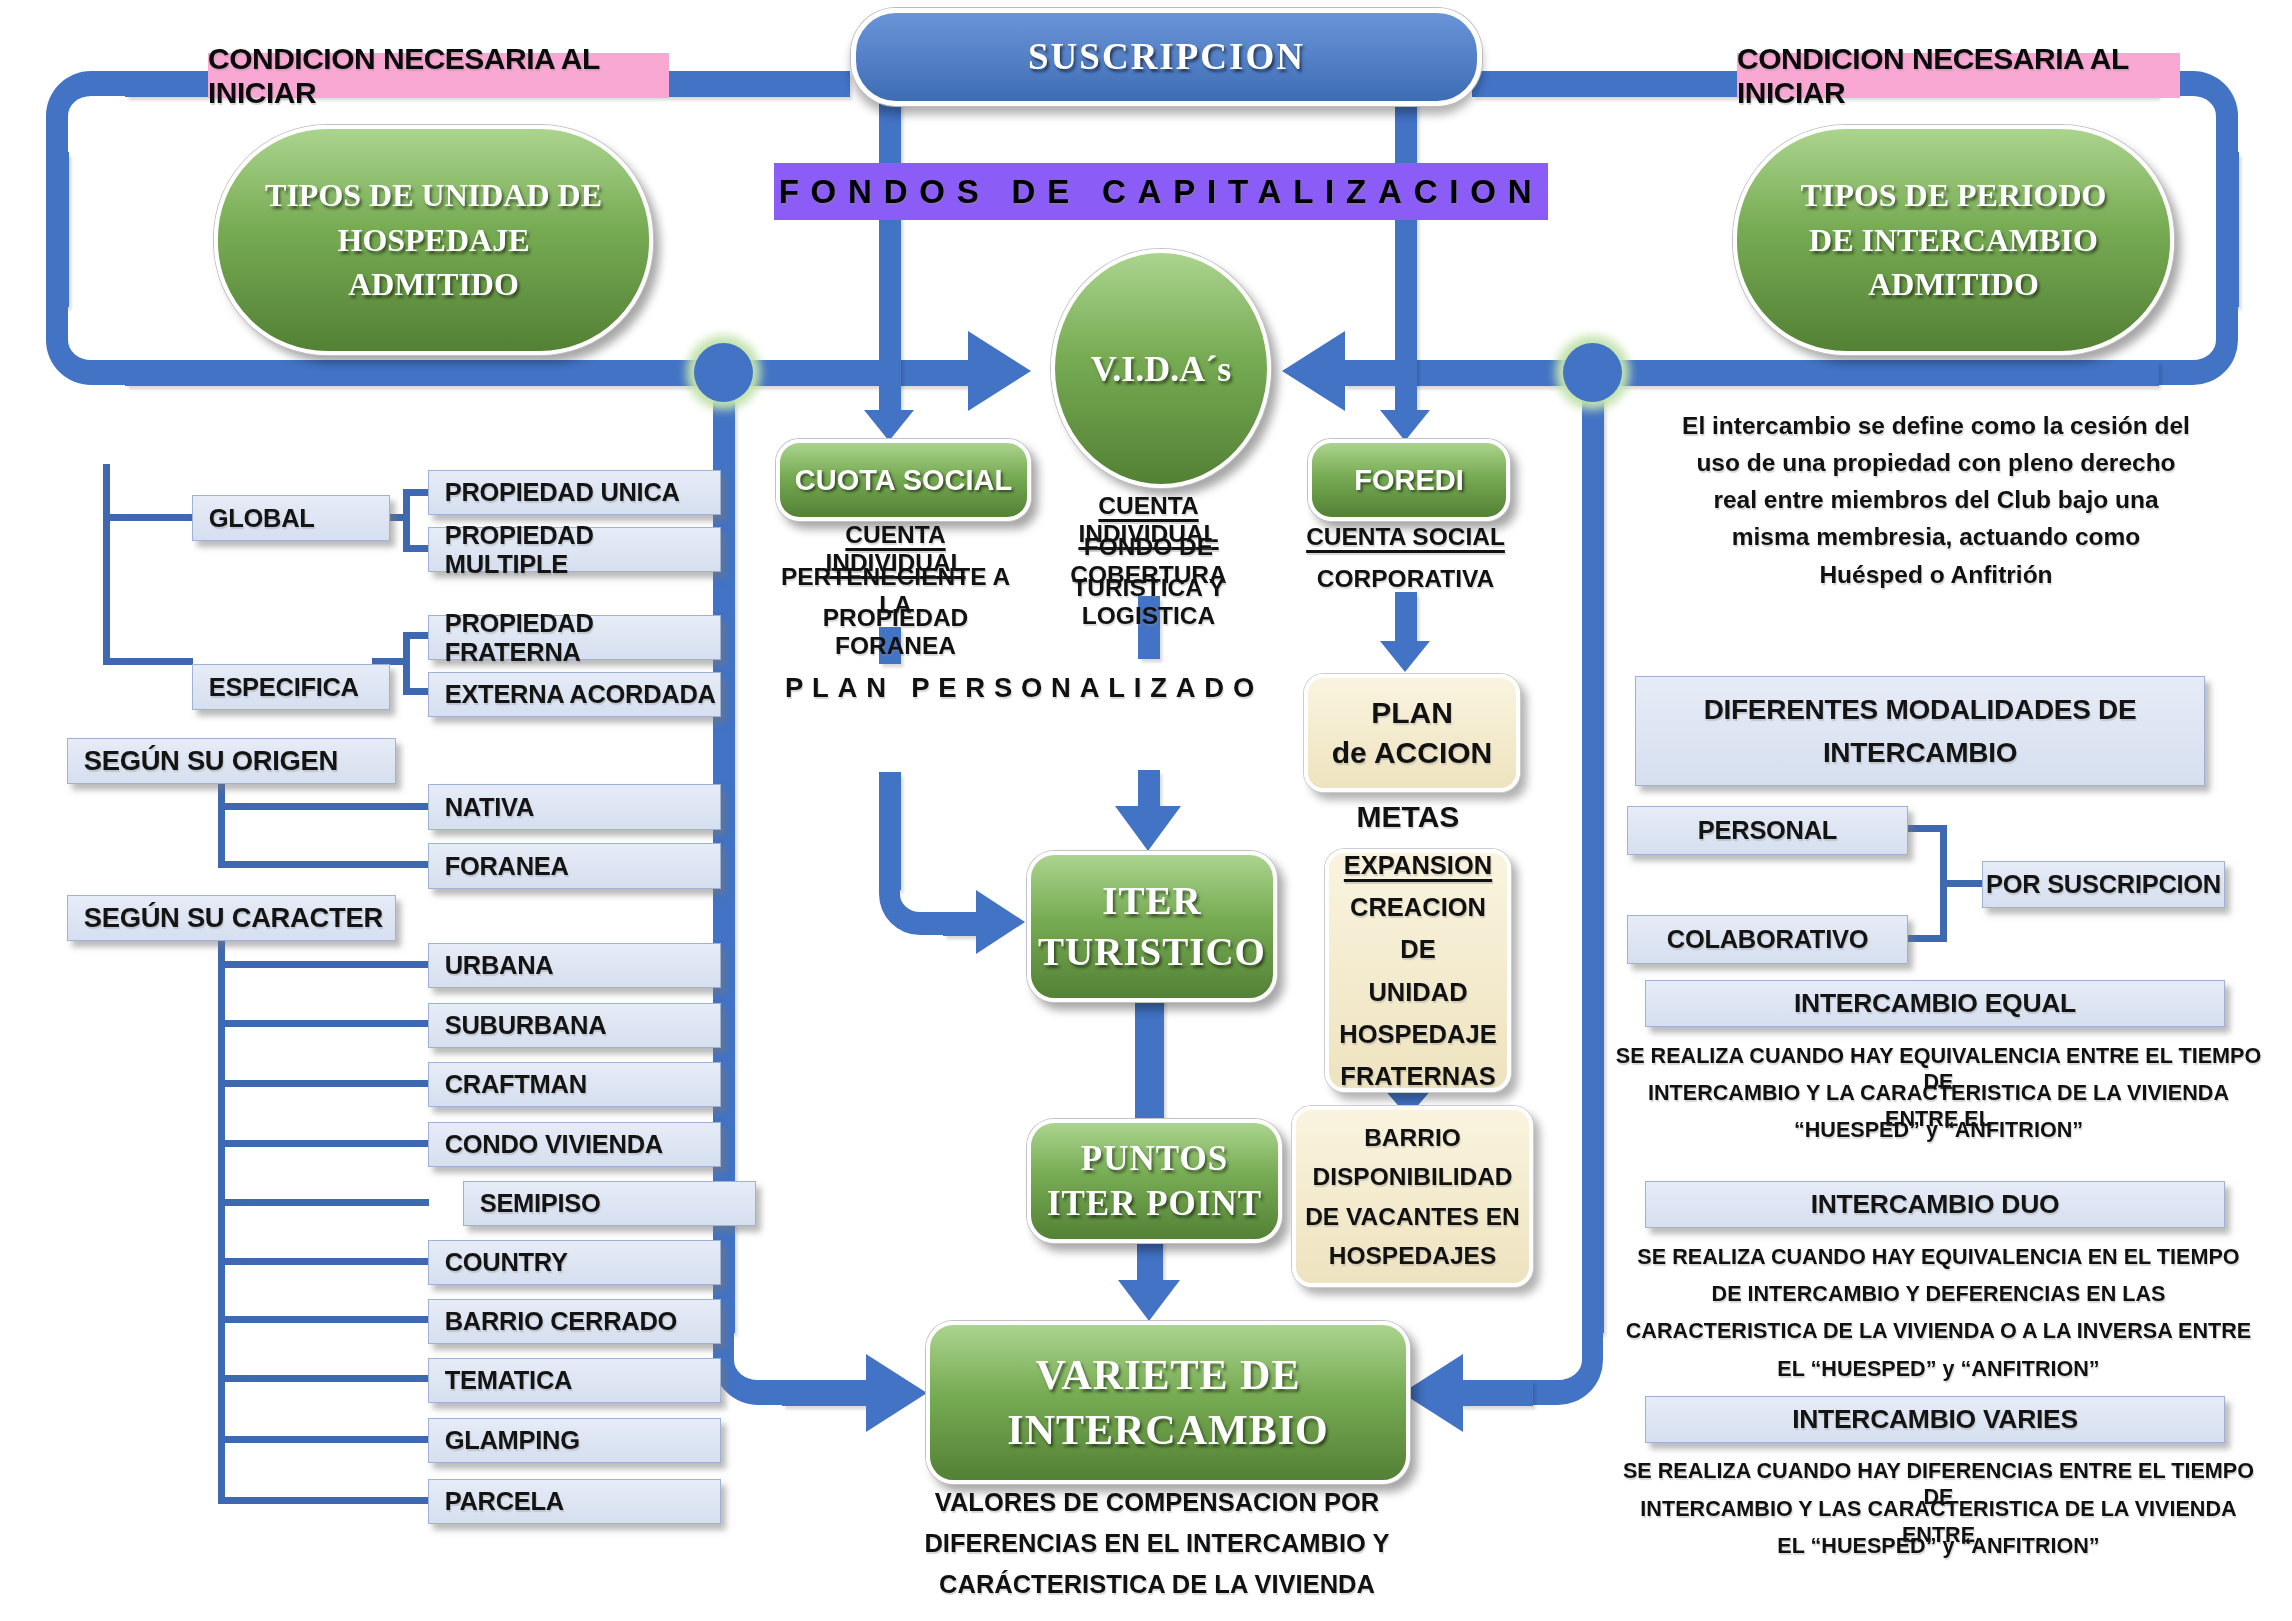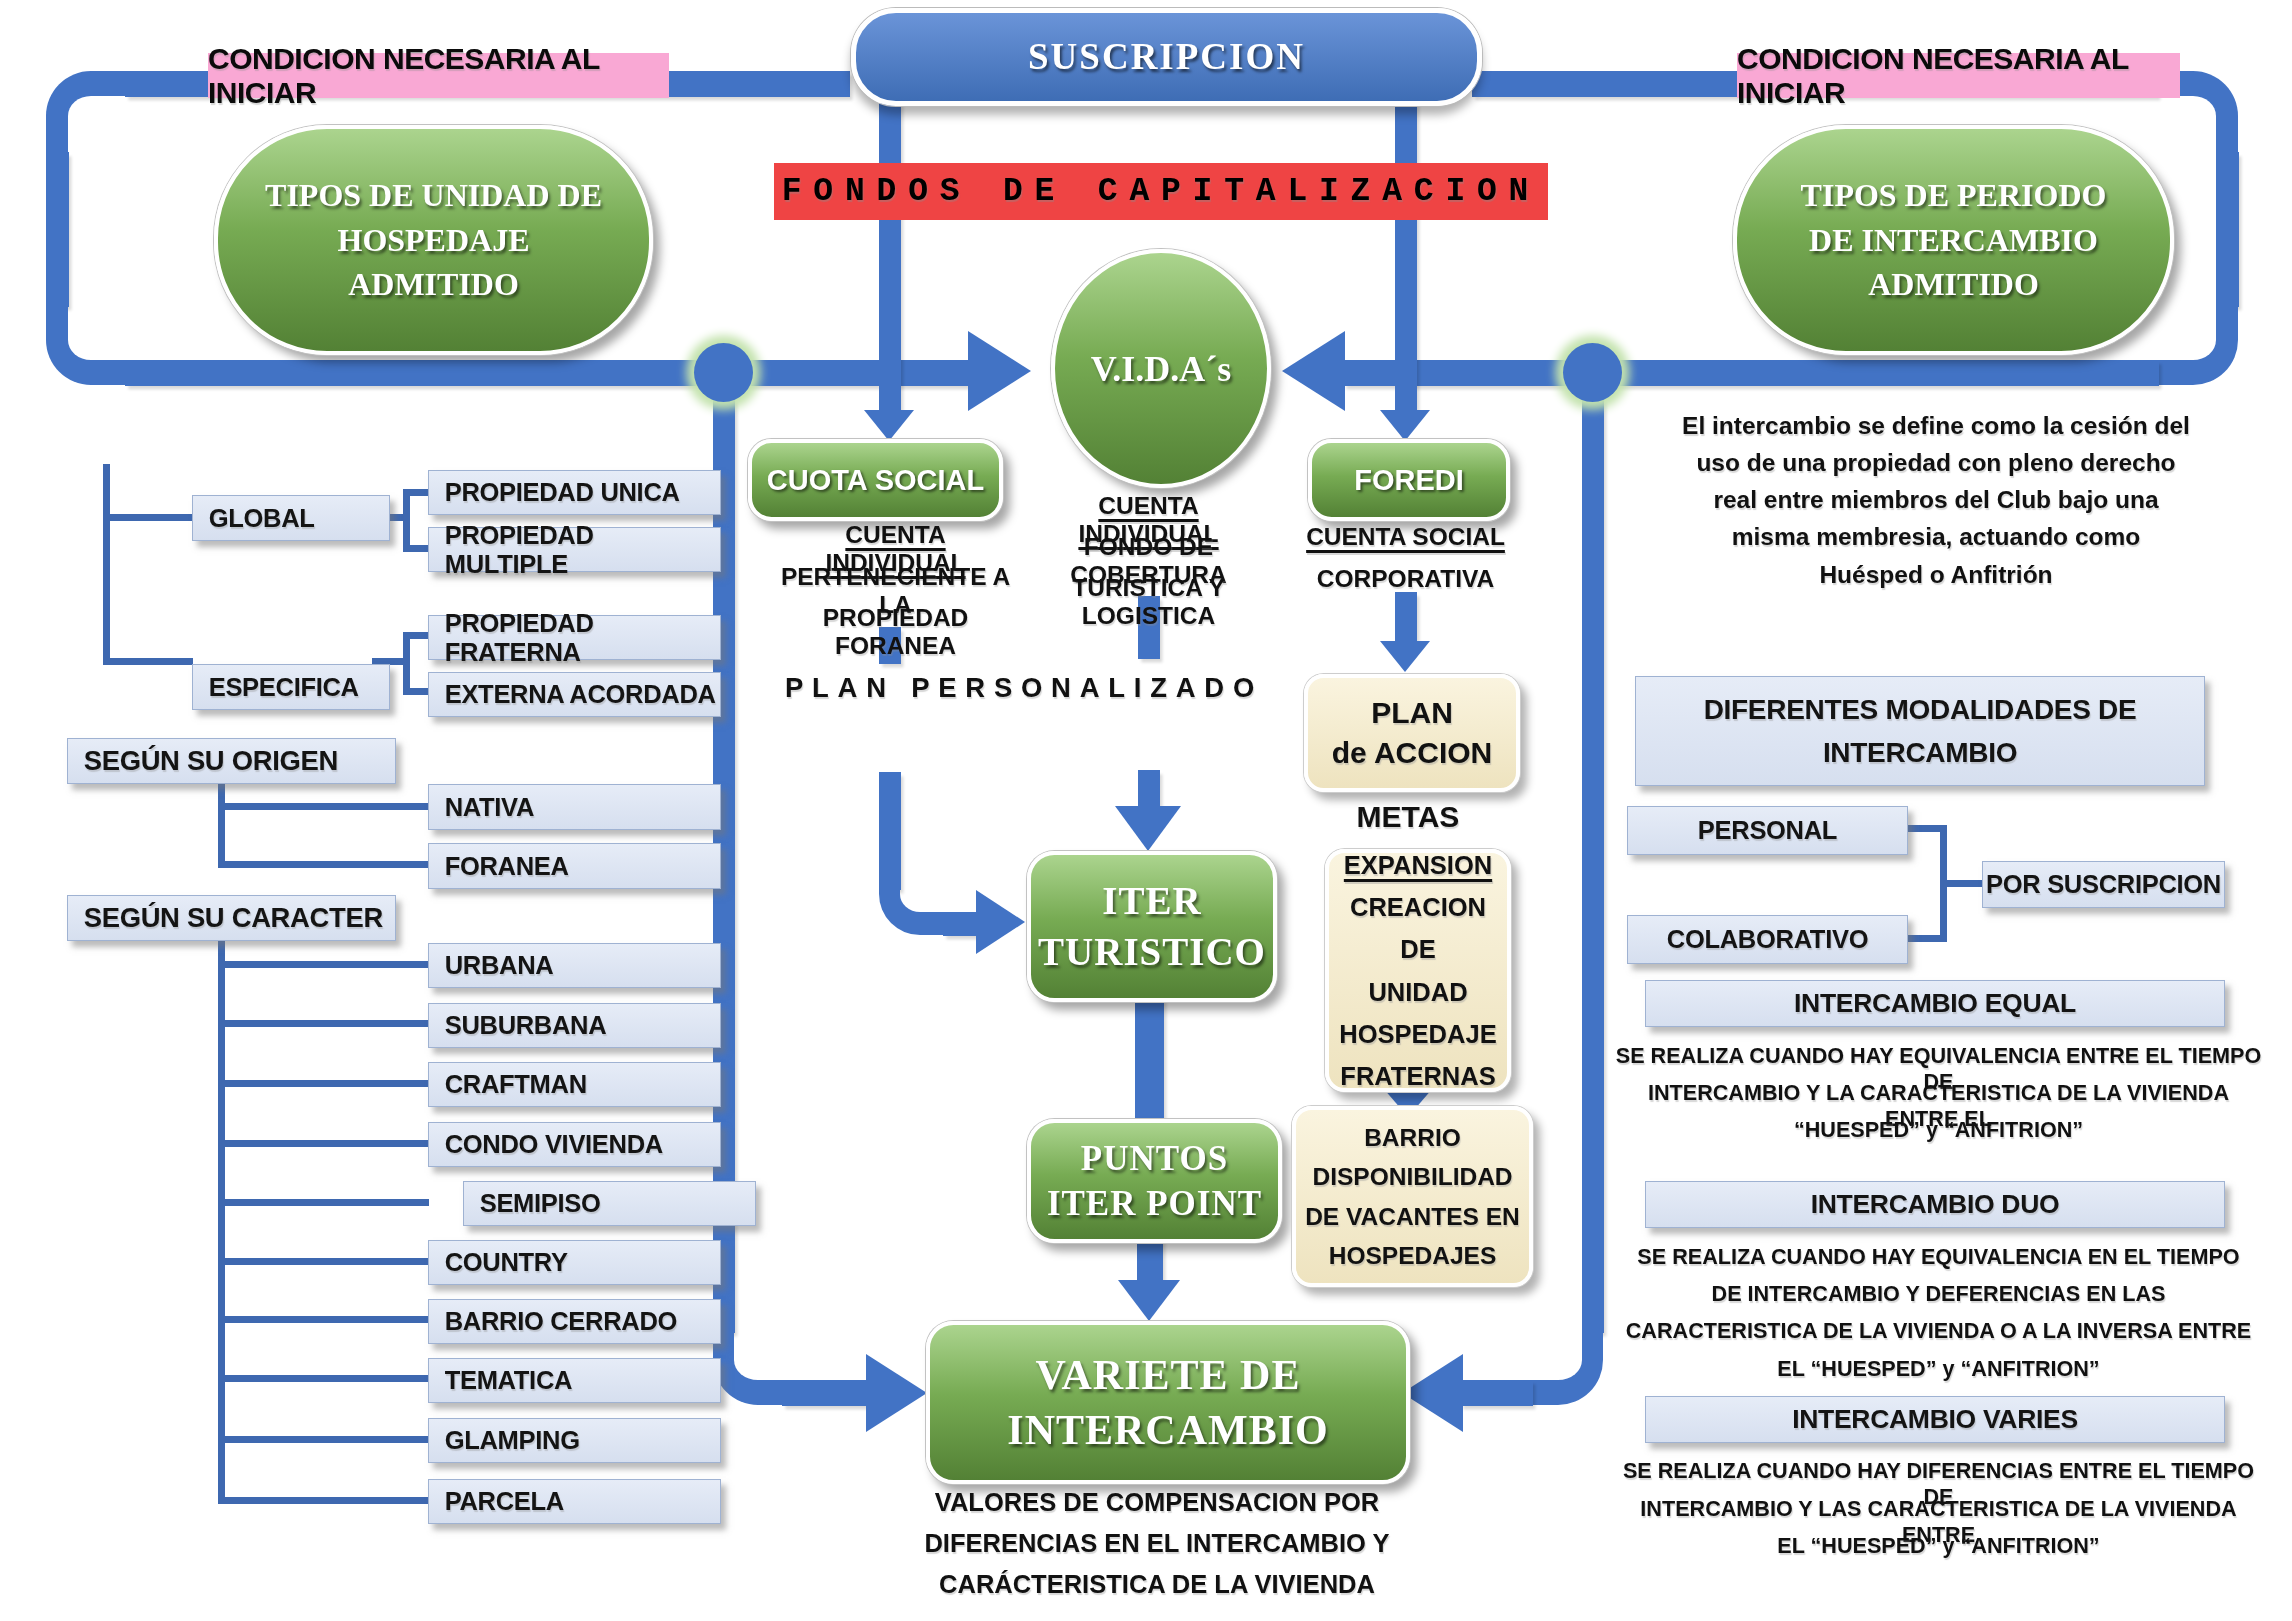--- a/index.html
+++ b/index.html
@@ -44,22 +44,22 @@
         display:flex;align-items:center;justify-content:center;color:#fff;
         font-family:"Liberation Serif",serif;font-weight:bold;font-size:37px;letter-spacing:2px;
         text-shadow:2px 2.9px 2.9px rgba(0,0,0,.55);}
   
   .txt{position:absolute;font-weight:bold;color:#111;text-align:center;
        text-shadow:1px 2px 1px rgba(140,140,140,.35);}
   .u{text-decoration:underline;text-decoration-thickness:2.9px;text-underline-offset:4.9px;}
   .lbl{position:absolute;background:#f9a8d4;display:flex;align-items:center;justify-content:center;
        font-weight:bold;font-size:30px;color:#0b0b0b;letter-spacing:-0.5px;
        text-shadow:1px 2px 1px rgba(140,140,140,.35);}
-  .serifbk{position:absolute;background:#ef4444;display:flex;align-items:center;justify-content:center;
-       font-family:Liberation Mono, monospace;font-weight:bold;font-size:33px;letter-spacing:11.8px;
+  .serifbk{position:absolute;background:#8b5cf6;display:flex;align-items:center;justify-content:center;
+       font-family:Liberation Sans, sans-serif;font-weight:bold;font-size:33px;letter-spacing:11.8px;
        color:#000;text-shadow:1px 2px 1px rgba(140,140,140,.4);}
 </style>
 </head>
 <body>
 
 <div id="canvas">
 
   <div class="corner" style="left:46px;top:71px;width:86px;height:86px;border-top-width:25.5px;border-left-width:22.5px;border-top-left-radius:45px;"></div>
   <div class="line" style="left:125px;top:71px;width:725px;height:25.5px;"></div>
   <div class="line" style="left:46px;top:152px;width:22.5px;height:155px;"></div>
@@ -163,21 +163,21 @@
   <div class="green oval" style="left:1733px;top:125px;width:433px;height:222px;">
     <div>TIPOS DE PERIODO</div>
     <div>DE INTERCAMBIO</div>
     <div>ADMITIDO</div>
   </div>
 
   <div class="green vida" style="left:1051px;top:249px;width:212px;height:231px;">
     <span>V.I.D.A´s</span>
   </div>
 
-  <div class="green pill" style="left:748px;top:439px;width:247px;height:74px;">
+  <div class="green pill" style="left:776px;top:439px;width:247px;height:74px;">
     <span>CUOTA SOCIAL</span>
   </div>
   <div class="green pill" style="left:1308px;top:439px;width:194px;height:74px;">
     <span>FOREDI</span>
   </div>
 
   <div class="txt u" style="left:773px;top:521px;width:245px;font-size:24.5px;">CUENTA INDIVIDUAL</div>
   <div class="txt" style="left:773px;top:563px;width:245px;font-size:24.5px;">PERTENECIENTE A LA</div>
   <div class="txt" style="left:773px;top:604px;width:245px;font-size:24.5px;">PROPIEDAD FORANEA</div>
 

